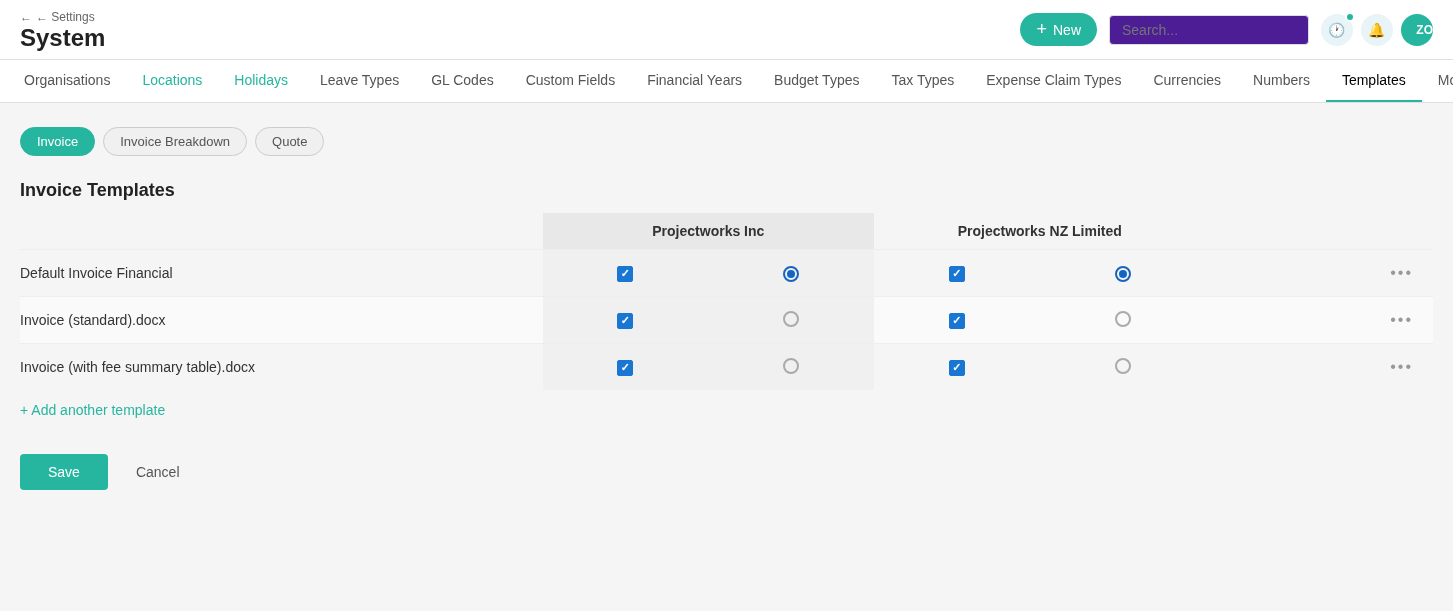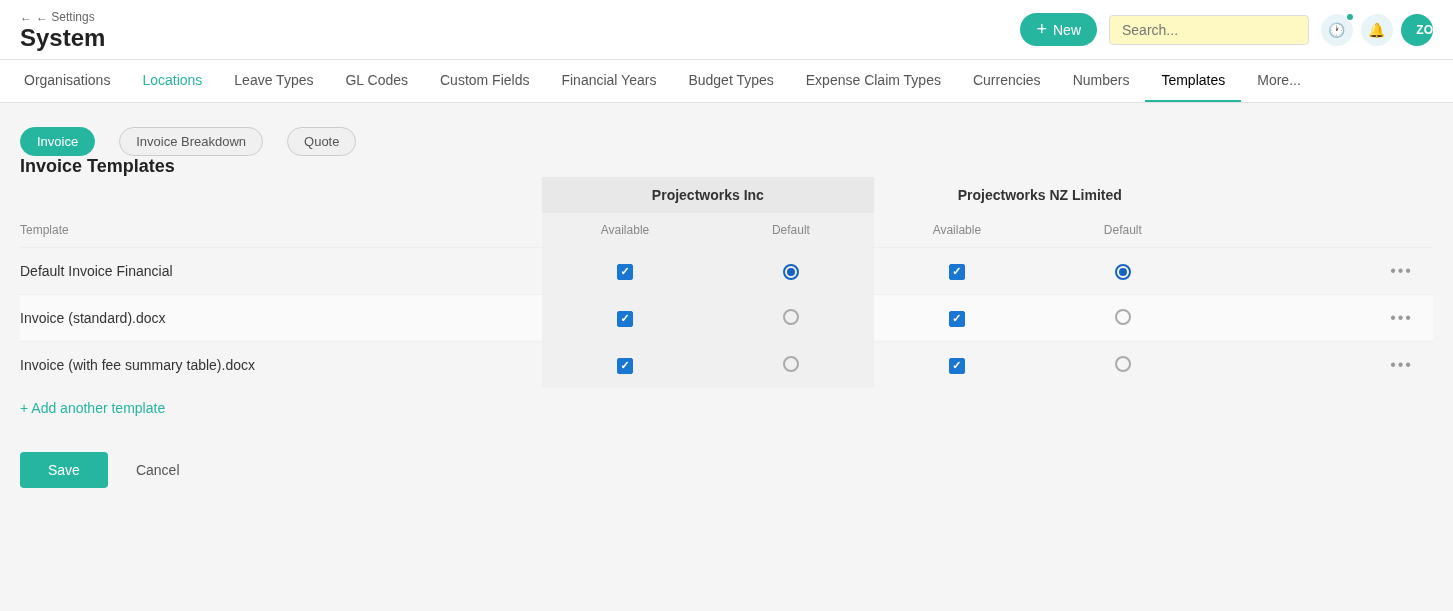--- a/index.html
+++ b/index.html
@@ -6,42 +6,42 @@
     body { font-family: -apple-system, BlinkMacSystemFont, 'Segoe UI', sans-serif; font-size: 14px; background: #f5f5f5; color: #333; }
 
     
     .header { background: #fff; padding: 0 20px; border-bottom: 1px solid #e0e0e0; display: flex; align-items: center; justify-content: space-between; height: 60px; }
     .header-left { display: flex; flex-direction: column; justify-content: center; }
     .back-link { font-size: 12px; color: #666; cursor: pointer; display: flex; align-items: center; gap: 4px; margin-bottom: 2px; }
     .page-title { font-size: 24px; font-weight: 700; color: #222; line-height: 1; }
     .header-right { display: flex; align-items: center; gap: 12px; }
     .new-btn { background: #26b6a0; color: #fff; border: none; border-radius: 20px; padding: 6px 16px; cursor: pointer; display: flex; align-items: center; gap: 6px; font-size: 14px; font-weight: 500; }
     .new-btn .plus-icon { font-size: 18px; font-weight: 300; }
-    .search-box { background: #fef9c3; border: 1px solid #ddd; border-radius: 4px; padding: 6px 12px; width: 200px; font-size: 14px; color: #888; }
+    .search-box { background: #4c1d95; border: 1px solid #ddd; border-radius: 4px; padding: 6px 12px; width: 200px; font-size: 14px; color: #888; }
     .header-icons { display: flex; align-items: center; gap: 8px; }
     .icon-btn { width: 32px; height: 32px; border-radius: 50%; background: #e8f4f8; border: none; cursor: pointer; display: flex; align-items: center; justify-content: center; font-size: 14px; color: #26b6a0; position: relative; }
     .avatar-btn { width: 32px; height: 32px; border-radius: 50%; background: #26b6a0; border: none; cursor: pointer; color: #fff; font-size: 12px; font-weight: 600; display: flex; align-items: center; justify-content: flex-end; }
     .badge { position: absolute; top: -2px; right: -2px; width: 10px; height: 10px; background: #26b6a0; border-radius: 50%; border: 2px solid #fff; }
 
     
     .nav-tabs { background: #fff; padding: 0 8px; border-bottom: 1px solid #e0e0e0; display: flex; align-items: flex-end; gap: 0; }
     .nav-tab { padding: 12px 16px; font-size: 14px; color: #555; cursor: pointer; border-bottom: 2px solid transparent; white-space: nowrap; text-decoration: none; }
     .nav-tab.active { color: #000000; border-bottom: 2px solid #26b6a0; font-weight: 500; }
     .nav-tab.colored { color: #26b6a0; }
 
     
     .main-content { padding: 24px 20px; }
 
     
-    .sub-tabs { display: flex; gap: 24px; }
+    .sub-tabs { display: flex; gap: 8px; margin-bottom: 24px; }
     .sub-tab { padding: 6px 16px; border-radius: 20px; border: 1px solid #ccc; background: #f0f0f0; color: #555; cursor: pointer; font-size: 13px; }
     .sub-tab.active { background: #26b6a0; color: #fff; border-color: #26b6a0; }
 
     
-    .section-title { font-size: 18px; font-weight: 600; color: #222; margin-bottom: 0; }
+    .section-title { font-size: 18px; font-weight: 600; color: #222; margin-bottom: 12px; }
 
     
     .template-table { width: 100%; border-collapse: collapse; }
     .template-table th, .template-table td { padding: 10px 12px; text-align: center; vertical-align: middle; }
     .template-table td:first-child { text-align: left; padding-left: 0; }
     .template-table th { font-size: 12px; color: #888; font-weight: 400; }
 
     .template-row td { border-top: 1px solid #eee; }
     .template-row:nth-child(even) td { background: #fafafa; }
 
@@ -95,25 +95,27 @@
       <button class="avatar-btn">
         <span>ZO</span>
       </button>
     </div>
   </div>
 </div>
 
 <div class="nav-tabs">
   <a class="nav-tab">Organisations</a>
   <a class="nav-tab colored" style="color:#26b6a0;">Locations</a>
+  <a class="nav-tab colored" style="color:#26b6a0;">Holidays</a>
   <a class="nav-tab">Leave Types</a>
   <a class="nav-tab">GL Codes</a>
   <a class="nav-tab">Custom Fields</a>
   <a class="nav-tab">Financial Years</a>
   <a class="nav-tab">Budget Types</a>
+  <a class="nav-tab">Tax Types</a>
   <a class="nav-tab">Expense Claim Types</a>
   <a class="nav-tab">Currencies</a>
   <a class="nav-tab">Numbers</a>
   <a class="nav-tab active">Templates</a>
   <a class="nav-tab">More...</a>
 </div>
 
 <div class="main-content">
 
   
@@ -140,29 +142,20 @@
     <thead>
 
       <tr>
         <td></td>
         <td colspan="2" style="background:#e8e8e8; text-align:center; font-size:14px; font-weight:600; color:#333; padding:10px 12px;">Projectworks Inc</td>
         <td colspan="2" style="text-align:center; font-size:14px; font-weight:600; color:#333; padding:10px 12px;">Projectworks NZ Limited</td>
         <td></td>
         <td></td>
       </tr>
 
-      <tr>
-        <th style="text-align:left; padding-left:0;">Template</th>
-        <th style="background:#f0f0f0; color:#888; font-weight:400; font-size:12px;">Available</th>
-        <th style="background:#f0f0f0; color:#888; font-weight:400; font-size:12px;">Default</th>
-        <th style="color:#888; font-weight:400; font-size:12px;">Available</th>
-        <th style="color:#888; font-weight:400; font-size:12px;">Default</th>
-        <th></th>
-        <th></th>
-      </tr>
     </thead>
     <tbody id="template-rows">
     <tr class="template-row">
       <td>
         <span class="template-name-plain" style="color:#333;">Default Invoice Financial</span>
       </td>
       <td style="background:#f0f0f0;"><span class="cb-checked"></span></td>
       <td style="background:#f0f0f0;"><span class="radio-filled selected"></span></td>
       <td><span class="cb-checked"></span></td>
       <td><span class="radio-filled selected"></span></td>

